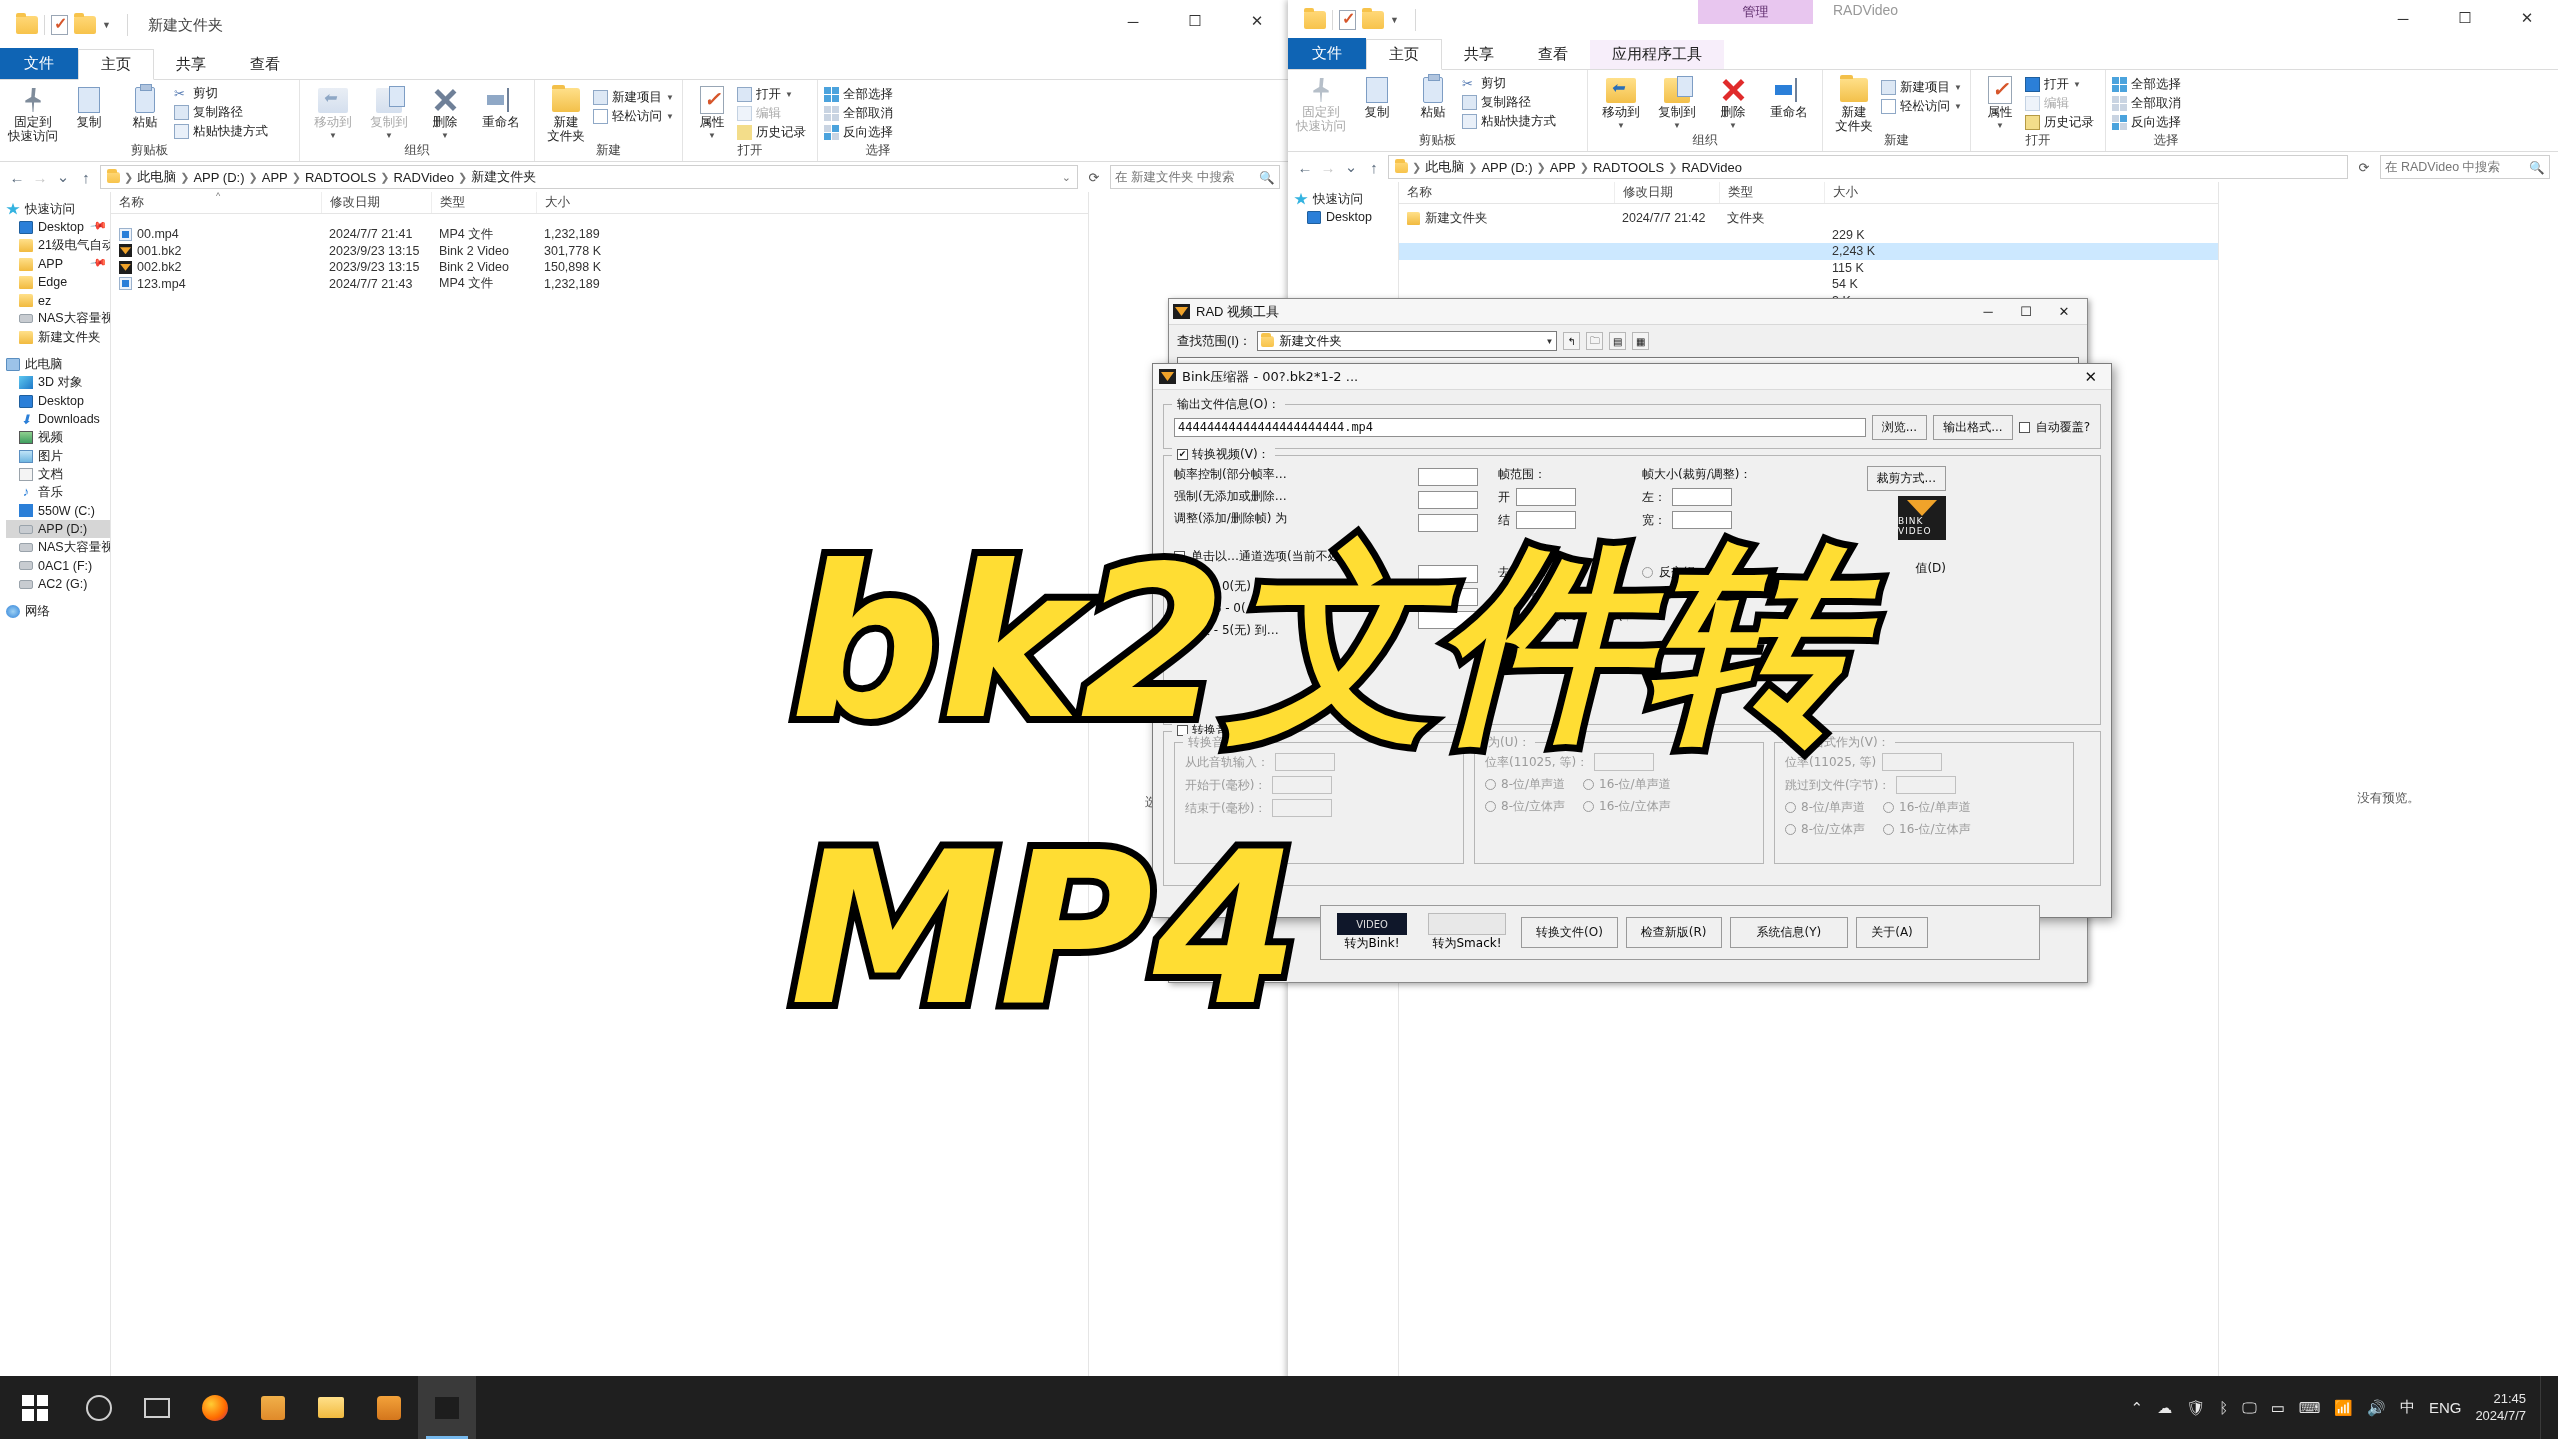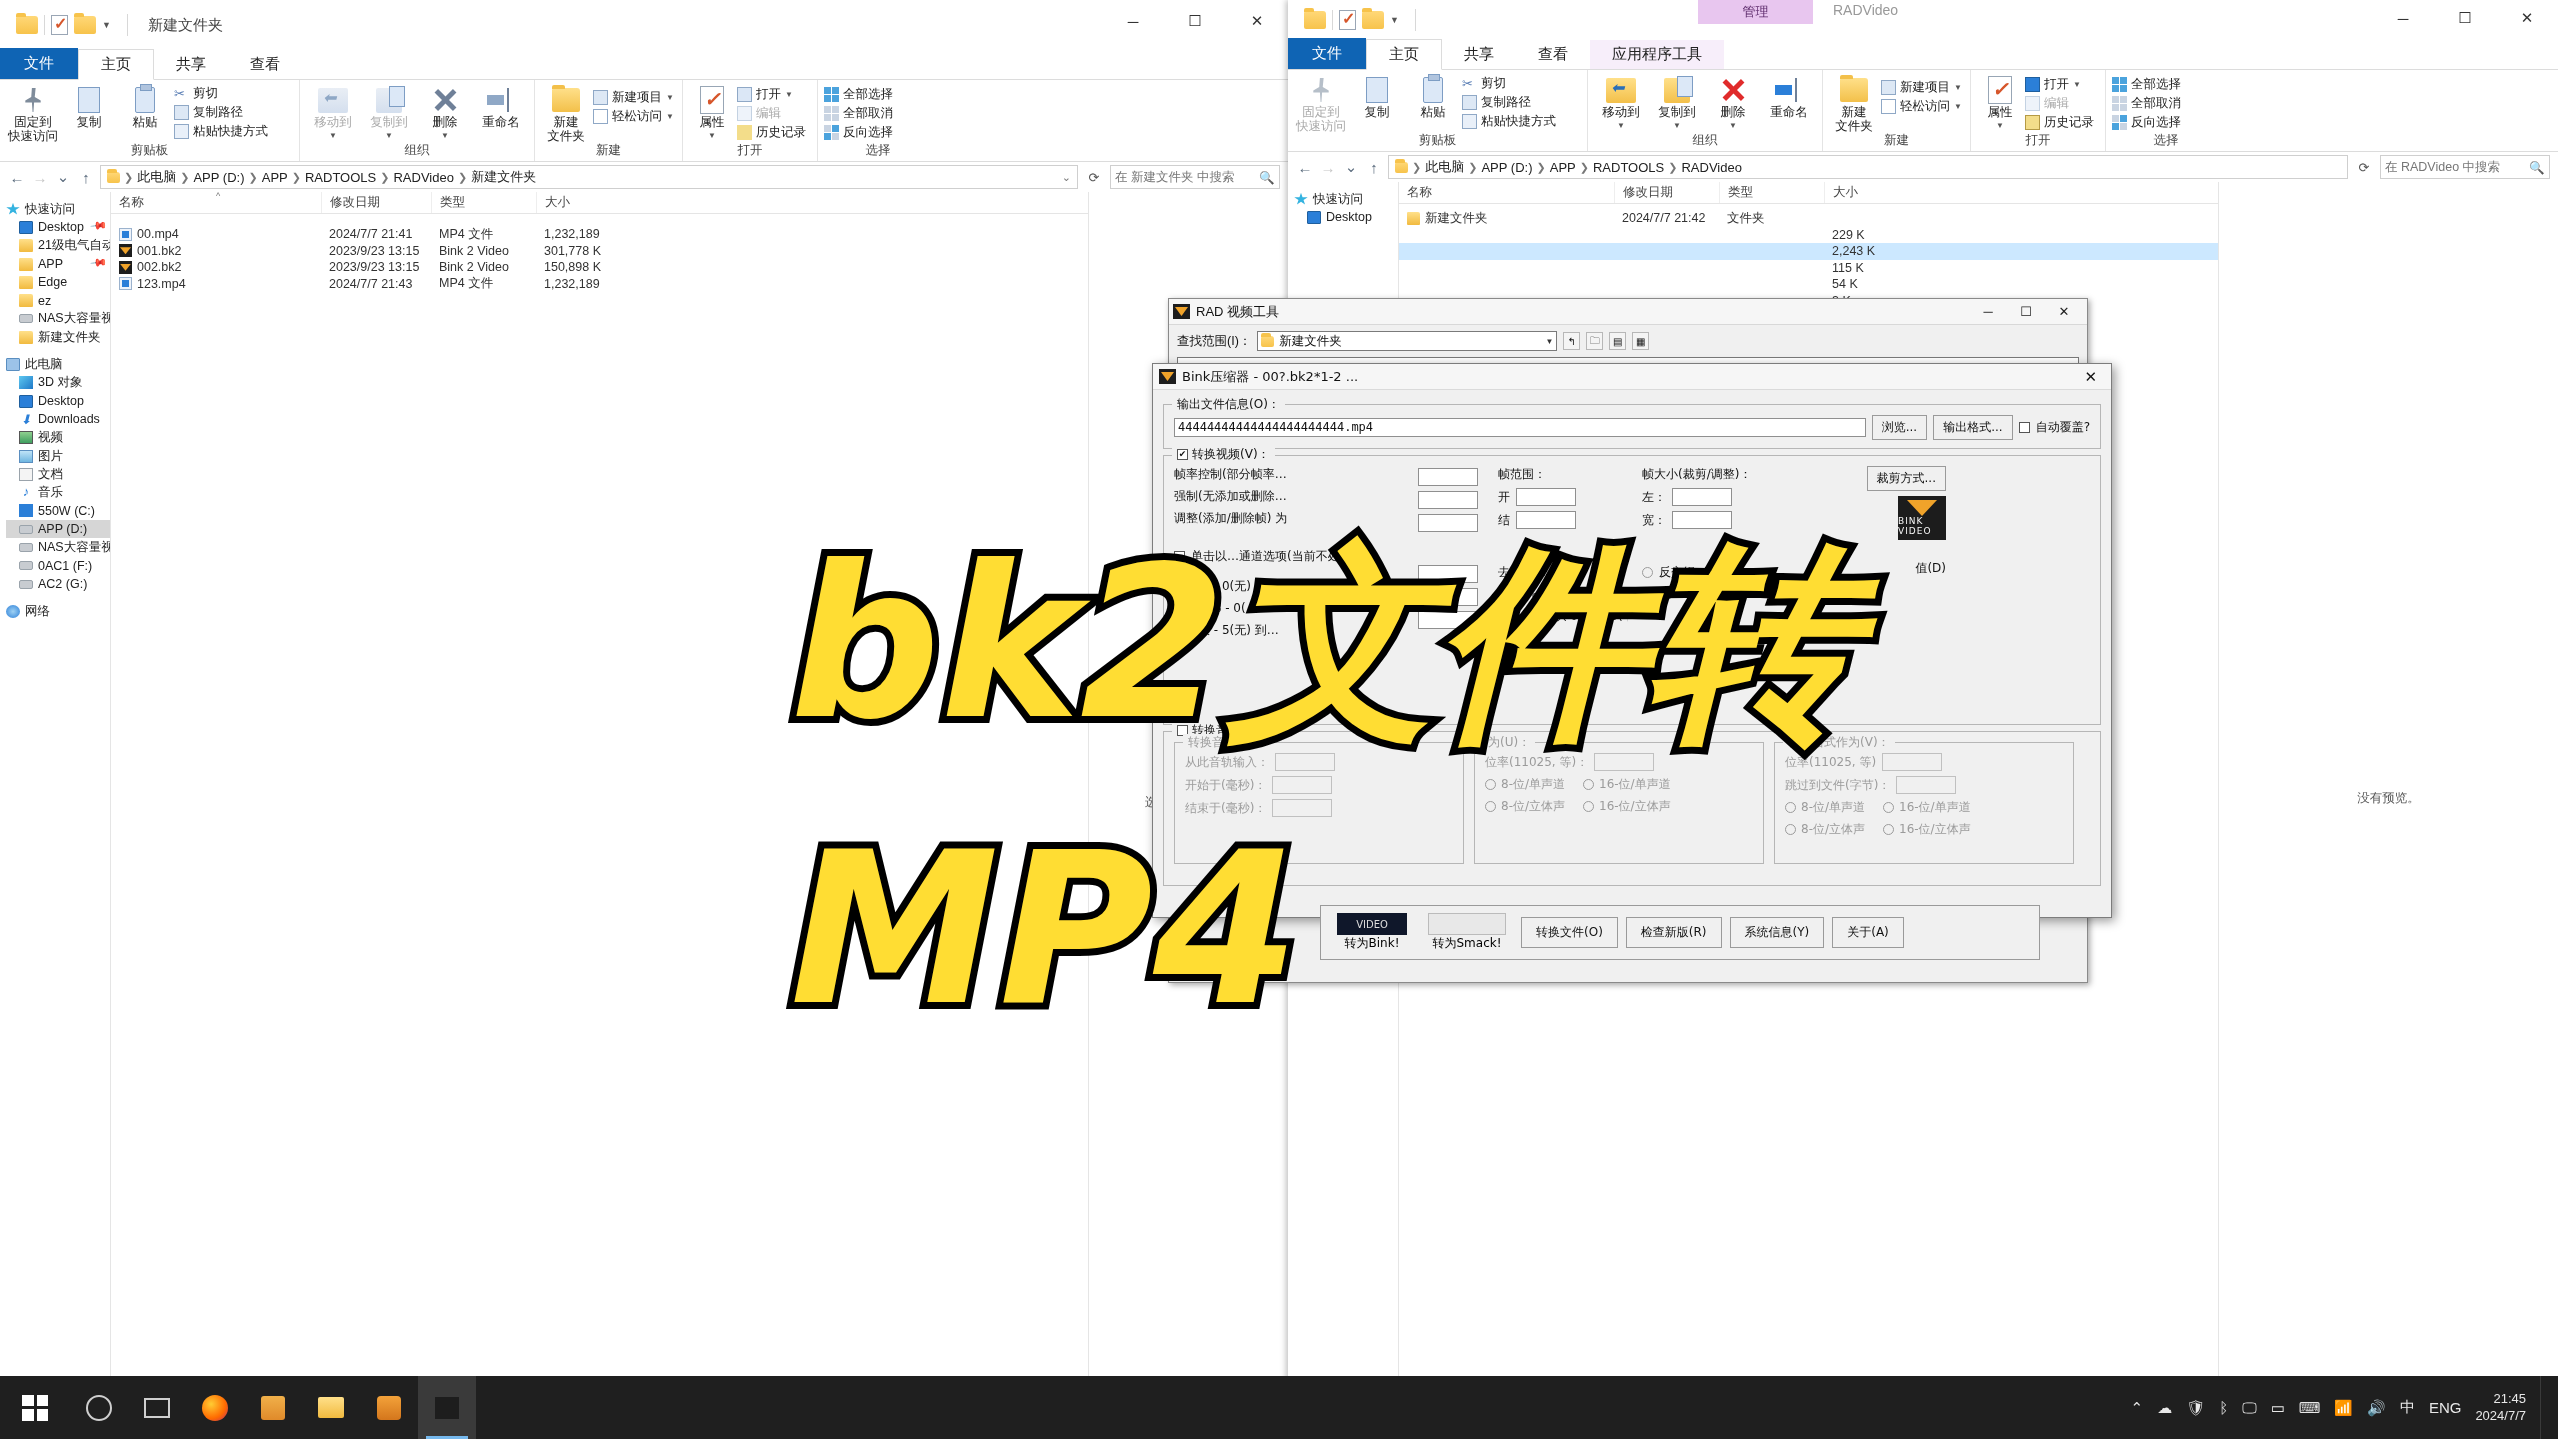--- a/index.html
+++ b/index.html
@@ -1053,21 +1053,21 @@
   <div style="display:flex;flex-direction:column;align-items:center;width:82px;">
     <span style="width:70px;height:22px;background:#0f172a;color:#ddd;font-size:10px;display:flex;align-items:center;justify-content:center;">VIDEO</span>
     <span style="font-size:12px;">转为Bink!</span>
   </div>
   <div style="display:flex;flex-direction:column;align-items:center;width:92px;">
     <span style="width:78px;height:22px;background:#e8e8e8;border:1px solid #bbb;"></span>
     <span style="font-size:12px;">转为Smack!</span>
   </div>
   <span class="btn" style="padding:6px 14px;">转换文件(O)</span>
   <span class="btn" style="padding:6px 14px;">检查新版(R)</span>
-  <span class="btn" style="padding:6px 14px;">系统信息(Y)</span>
+  <span class="btn" style="padding:6px 26px;">系统信息(Y)</span>
   <span class="btn" style="padding:6px 14px;">关于(A)</span>
 </div>
 
 <div class="overlay">
   <div class="ovl-text" style="left:790px; top:544px; font-size:210px; line-height:200px;">bk2文件转</div>
   <div class="ovl-text" style="left:790px; top:830px; font-size:210px; line-height:200px;">MP4</div>
 </div>
 
 <div class="taskbar">
   <div class="tb-start">

